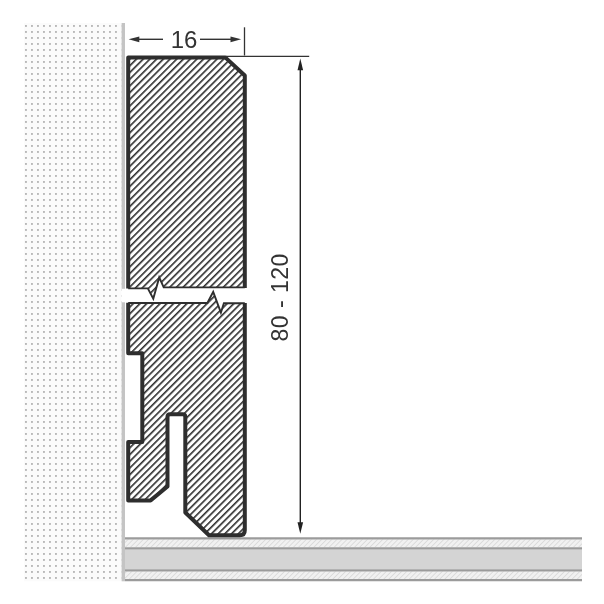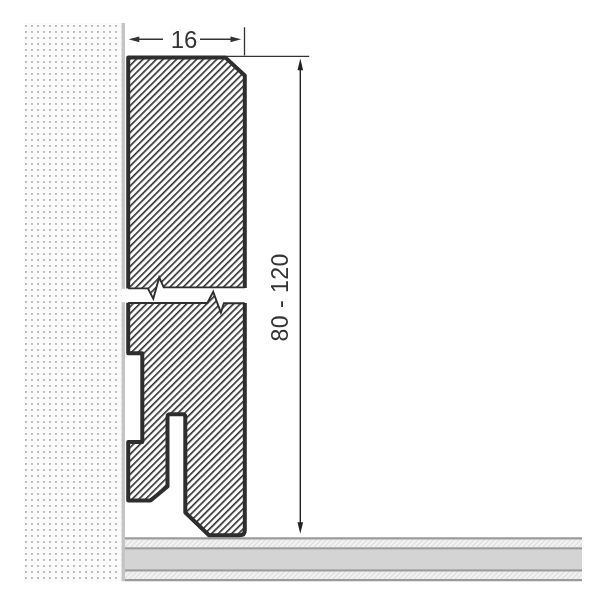--- a/index.html
+++ b/index.html
@@ -1,17 +1,17 @@
 <!DOCTYPE html>
 <html><head>
 <meta charset="utf-8">
 <style>
   html,body{margin:0;padding:0;background:#ffffff;}
   .stage{position:relative;width:604px;height:604px;background:#ffffff;overflow:hidden;
-         font-family:"Liberation Sans", sans-serif;border-radius:28px;}
+         font-family:"Liberation Sans", sans-serif;}
 </style>
 </head>
 <body>
 <div class="stage">
 <svg width="604" height="604" viewBox="0 0 604 604">
   <defs>
 
     <pattern id="dots" width="6" height="6" patternUnits="userSpaceOnUse" x="25" y="25">
       <rect width="6" height="6" fill="#fbfbfb"></rect>
       <rect x="0" y="0" width="1.9" height="1.9" fill="#b9b9b9"></rect>

